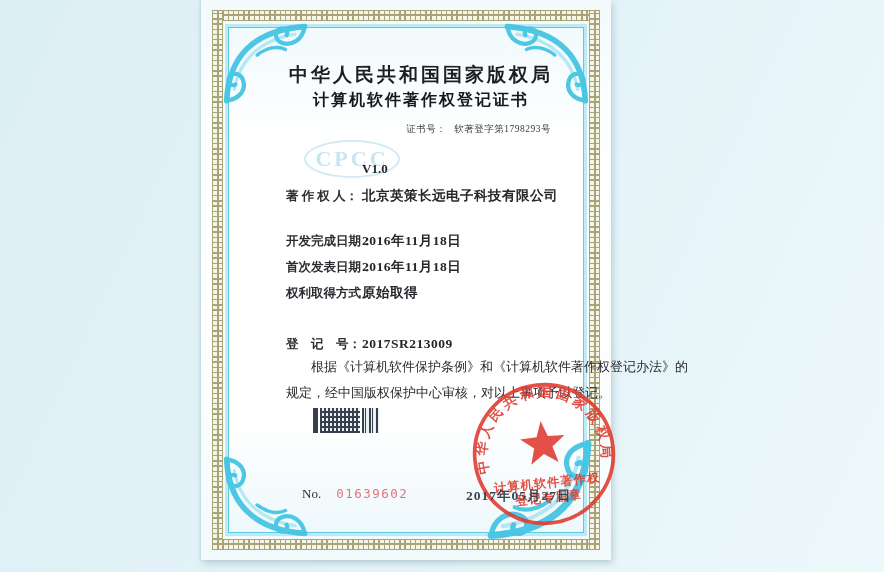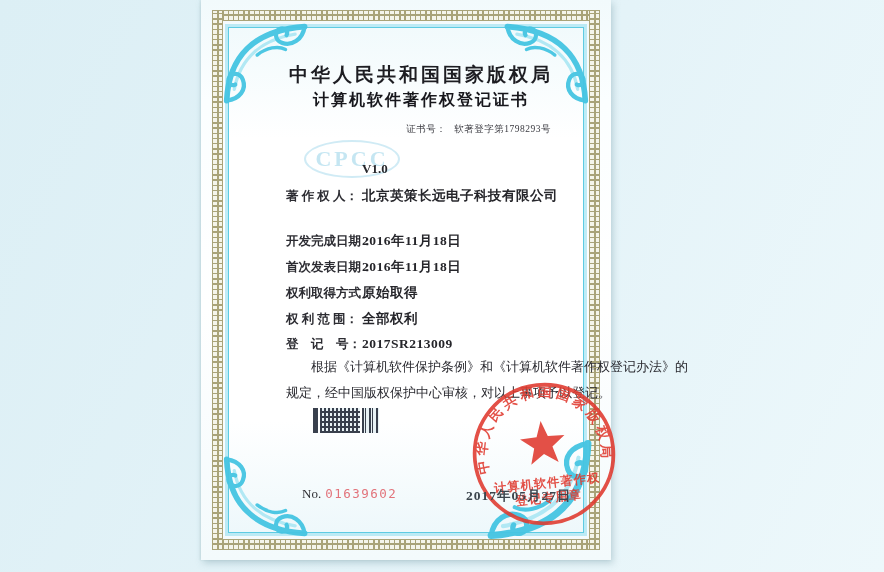--- a/index.html
+++ b/index.html
@@ -89,21 +89,21 @@
   .bc-left { width:5px; background:#39404d; }
   .bc-mid  { flex:1;
     background-image:
       repeating-linear-gradient(90deg,#39404d 0 2px,rgba(0,0,0,0) 2px 4px),
       repeating-linear-gradient(0deg,#39404d 0 2px,#e8f2f5 2px 5px); }
   .bc-right{ width:17px;
     background:repeating-linear-gradient(90deg,#39404d 0 2px,#e8f2f5 2px 3px,#39404d 3px 4px,#e8f2f5 4px 7px); }
 
   
   .serial { position:absolute; left:101px; top:486px; font-size:13px; white-space:nowrap; }
-  .serial .prefix { color:#2e2e33; margin-right:4px; }
+  .serial .prefix { color:#2e2e33; margin-right:15px; }
   .serial .num { font-family:"DejaVu Sans Mono",monospace; font-size:12.5px;
     letter-spacing:1.5px; color:var(--serial-red,#e2737b); }
 
   
   .seal { position:absolute; left:263px; top:374px; width:160px; height:160px;
     transform:rotate(-6deg); opacity:.88; }
   .seal-stroke { stroke:var(--seal-red,#e0392e); }
   .seal-fill   { fill:var(--seal-red,#e0392e); }
   .seal-ring-text { font-size:13px; letter-spacing:3.2px; font-weight:bold; }
   .seal-small { font-size:11.5px; font-weight:bold; letter-spacing:1px; }
@@ -168,23 +168,20 @@
         <span class="lbl">著 作 权 人：</span><span class="val">北京英策长远电子科技有限公司</span>
       </div>
       <div class="row" style="top:231px">
         <span class="lbl">开发完成日期：</span><span class="val">2016年11月18日</span>
       </div>
       <div class="row" style="top:257px">
         <span class="lbl">首次发表日期：</span><span class="val">2016年11月18日</span>
       </div>
       <div class="row" style="top:283px">
         <span class="lbl">权利取得方式：</span><span class="val">原始取得</span>
-      </div>
-      <div class="row" style="top:309px">
-        <span class="lbl">权 利 范 围：</span><span class="val">全部权利</span>
       </div>
       <div class="row" style="top:334px">
         <span class="lbl">登　记　号：</span><span class="val">2017SR213009</span>
       </div>
 
       <div class="statement" style="top:384px">规定，经中国版权保护中心审核，对以上事项予以登记。</div>
       <div class="statement st-l1" style="top:358px">根据《计算机软件保护条例》和《计算机软件著作权登记办法》的</div>
 
       <div class="barcode">
         <div class="bc-left"></div>

